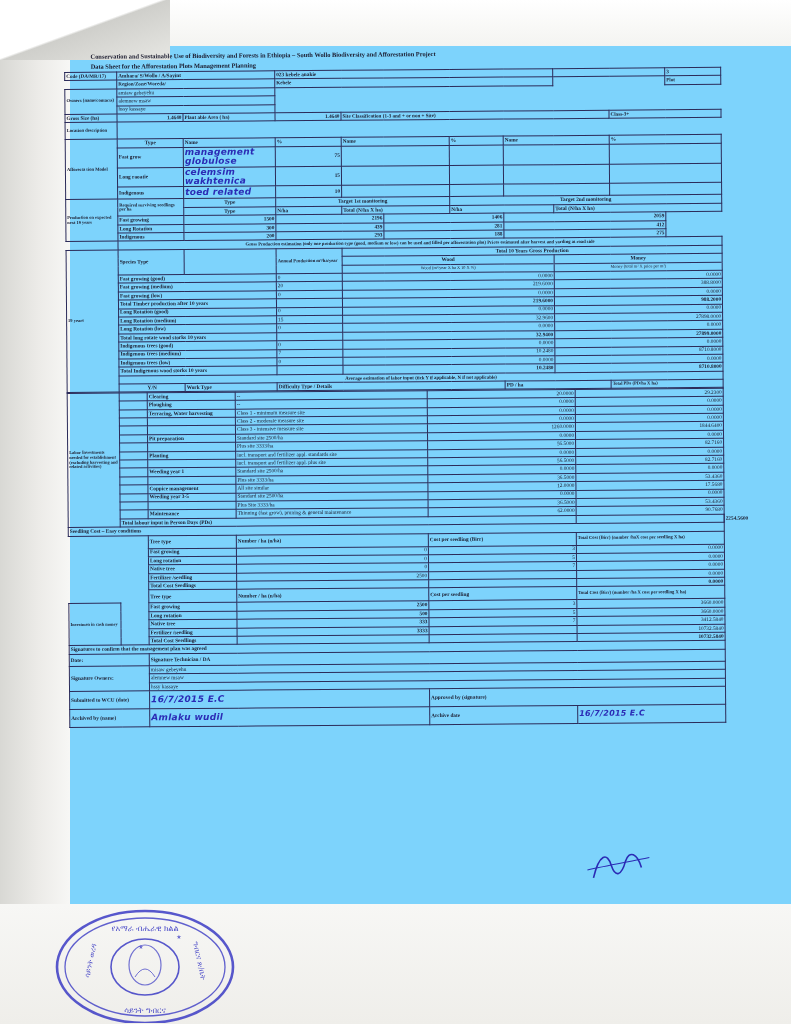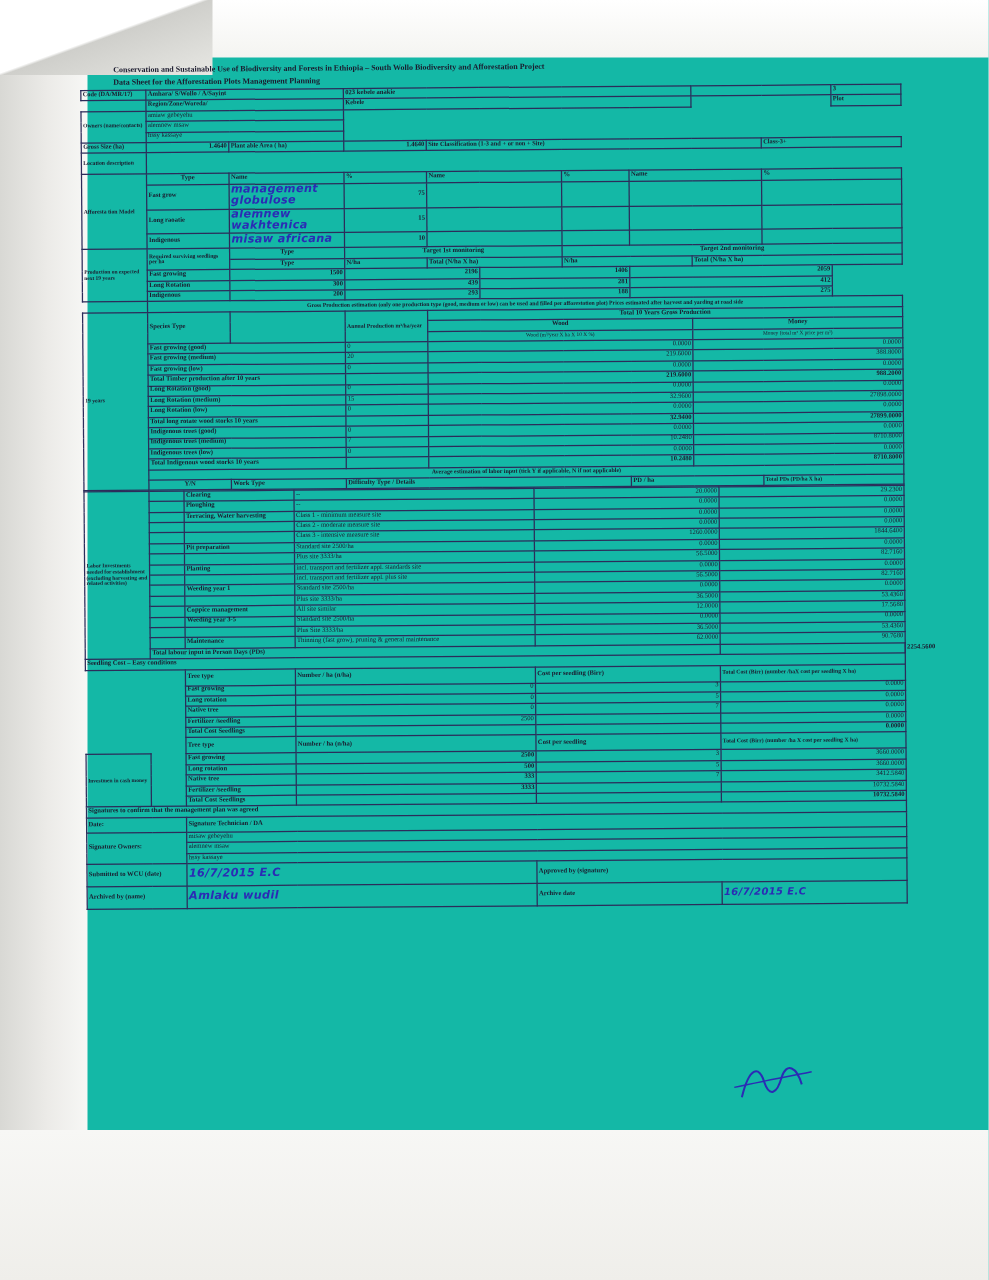--- a/index.html
+++ b/index.html
@@ -1,17 +1,17 @@
 <!DOCTYPE html>
 <html><head>
 <meta charset="utf-8">
 <style>
   html,body{margin:0;padding:0;background:#fff;}
   body{width:791px;height:1024px;position:relative;font-family:"Liberation Serif",serif;color:#1b1b2e;overflow:hidden;}
-  .page{position:absolute;inset:0;background:#14b8a6;}
+  .page{position:absolute;inset:0;background:#7dd3fc;}
   
   .scan-dark-left{position:absolute;left:0;top:0;width:70px;height:1024px;background:linear-gradient(90deg,#d8d8d4 0%,#ecebe8 55%,#f7f7f5 100%);}
   .scan-corner{position:absolute;left:0;top:0;width:170px;height:60px;background:linear-gradient(160deg,#ffffff 0%,#ffffff 48%,#cfcfcb 50%,#e7e7e3 100%);}
   .scan-top{position:absolute;left:0;top:0;width:791px;height:46px;background:linear-gradient(180deg,#ffffff 0%,#f4f4f1 100%);}
   .scan-bottom{position:absolute;left:0;bottom:0;width:791px;height:120px;background:linear-gradient(0deg,#efeeea 0%,#f7f7f5 100%);}
   .sheet{position:absolute;left:64px;top:52px;width:656px;height:840px;transform:rotate(-0.45deg);transform-origin:left top;}
   table.frm{border-collapse:collapse;width:656px;table-layout:fixed;font-size:5.3px;line-height:1.05;}
   table.frm td{border:0.6px solid #2c2c5a;padding:0 1px;vertical-align:middle;height:7.4px;}
   .b{font-weight:bold;}
   .c{text-align:center;}
@@ -112,30 +112,30 @@
         <td class="b">Fast grow</td>
         <td class="hand" style="height:11px;">management globulose</td>
         <td class="r b">75</td>
         <td colspan="2"></td>
         <td></td>
         <td colspan="2"></td>
         <td colspan="2"></td>
       </tr>
       <tr>
         <td class="b">Long raoatie</td>
-        <td class="hand" style="height:11px;">alemnew wakhtenica</td>
+        <td class="hand" style="height:11px;">celemsim wakhtenica</td>
         <td class="r b">15</td>
         <td colspan="2"></td>
         <td></td>
         <td colspan="2"></td>
         <td colspan="2"></td>
       </tr>
       <tr>
         <td class="b">Indigenous</td>
-        <td class="hand" style="height:11px;">misaw africana</td>
+        <td class="hand" style="height:11px;">toed related</td>
         <td class="r b">10</td>
         <td colspan="2"></td>
         <td></td>
         <td colspan="2"></td>
         <td colspan="2"></td>
       </tr>
 
       <tr>
         <td rowspan="5" class="lbl" style="font-size:4.4px;">Production on expected next 19 years</td>
         <td rowspan="2" class="lbl" style="font-size:4.5px;">Required surviving seedlings per ha</td>
@@ -519,13 +519,30 @@
       </tr>
     </tbody>
       </table>
 
     <svg width="90" height="36" style="position:absolute;left:515px;top:800px;">
       <path d="M8,30 C14,6 22,4 26,18 C30,30 36,28 40,14 C44,2 52,6 56,20" fill="none" stroke="#2b2bb5" stroke-width="1.6"></path>
       <path d="M2,22 C20,18 44,14 64,10" fill="none" stroke="#2b2bb5" stroke-width="1.1"></path>
     </svg>
   </div>
 
+  <div class="stamp">
+    <svg width="215" height="118" viewBox="0 0 215 118">
+      <g transform="translate(105,62)">
+        <ellipse cx="0" cy="0" rx="88" ry="56" fill="none" stroke="#3b3bc4" stroke-width="2.6" opacity="0.85"></ellipse>
+        <ellipse cx="0" cy="0" rx="80" ry="49" fill="none" stroke="#3b3bc4" stroke-width="1.3" opacity="0.8"></ellipse>
+        <ellipse cx="0" cy="0" rx="34" ry="28" fill="none" stroke="#3b3bc4" stroke-width="1.6" opacity="0.85"></ellipse>
+        <ellipse cx="0" cy="-2" rx="16" ry="20" fill="none" stroke="#3b3bc4" stroke-width="1.2" opacity="0.7"></ellipse>
+        <path d="M-10,10 q10,-16 20,0" fill="none" stroke="#3b3bc4" stroke-width="1" opacity="0.7"></path>
+        <text x="0" y="-36" text-anchor="middle" font-family="DejaVu Sans, sans-serif" font-size="8" fill="#3b3bc4" opacity="0.9">የአማራ ብሔራዊ ክልል</text>
+        <text x="-52" y="-6" text-anchor="middle" font-family="DejaVu Sans, sans-serif" font-size="7.5" fill="#3b3bc4" opacity="0.9" transform="rotate(-78 -52 -6)">ሳይንት ወረዳ</text>
+        <text x="52" y="-6" text-anchor="middle" font-family="DejaVu Sans, sans-serif" font-size="7.5" fill="#3b3bc4" opacity="0.9" transform="rotate(78 52 -6)">ግብርና ጽ/ቤት</text>
+        <text x="0" y="46" text-anchor="middle" font-family="DejaVu Sans, sans-serif" font-size="8" fill="#3b3bc4" opacity="0.9">ሳይንት  ግብርና</text>
+        <text x="-4" y="-18" text-anchor="middle" font-family="DejaVu Sans, sans-serif" font-size="6" fill="#3b3bc4" opacity="0.75">★</text>
+        <text x="34" y="-28" text-anchor="middle" font-family="DejaVu Sans, sans-serif" font-size="6" fill="#3b3bc4" opacity="0.75">★</text>
+      </g>
+    </svg>
+  </div>
 </div>
 
 </body></html>

